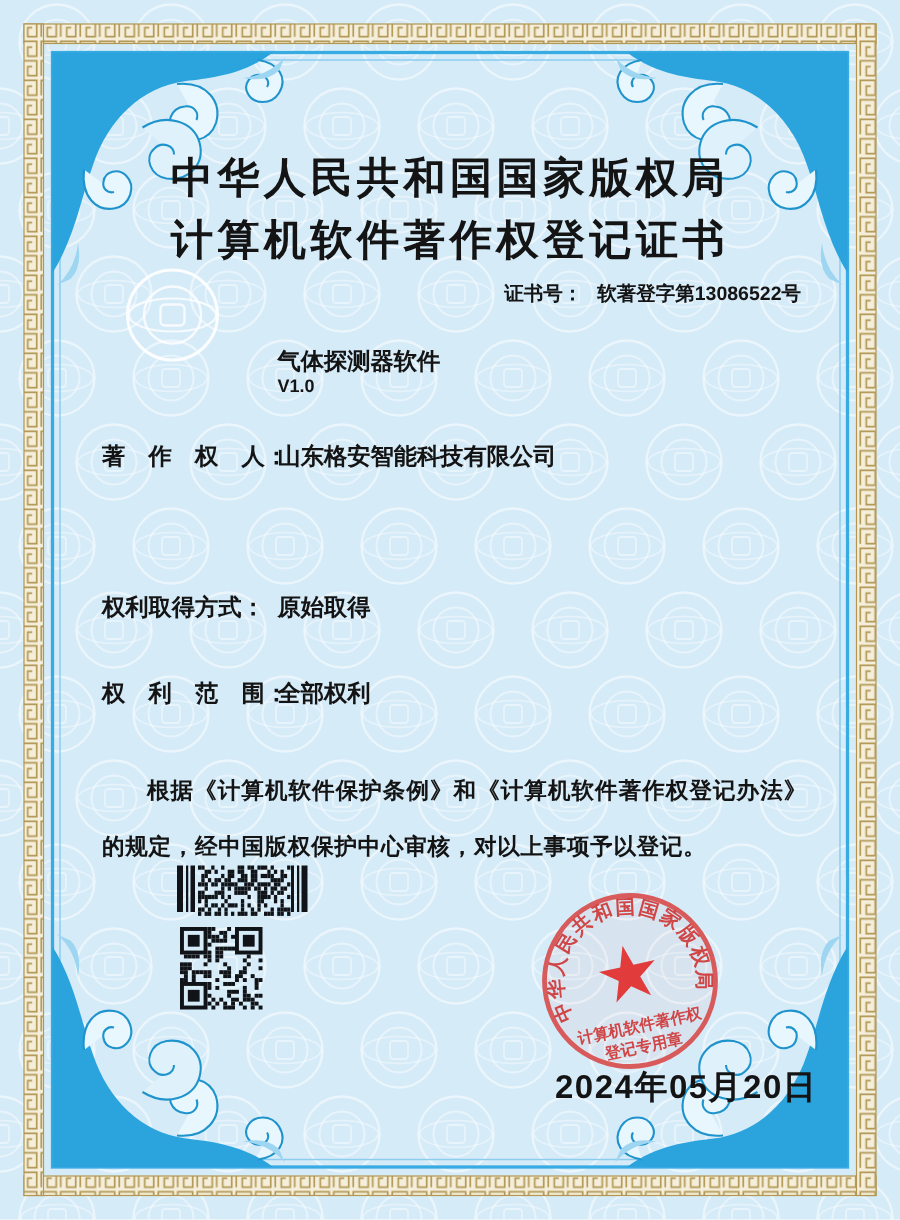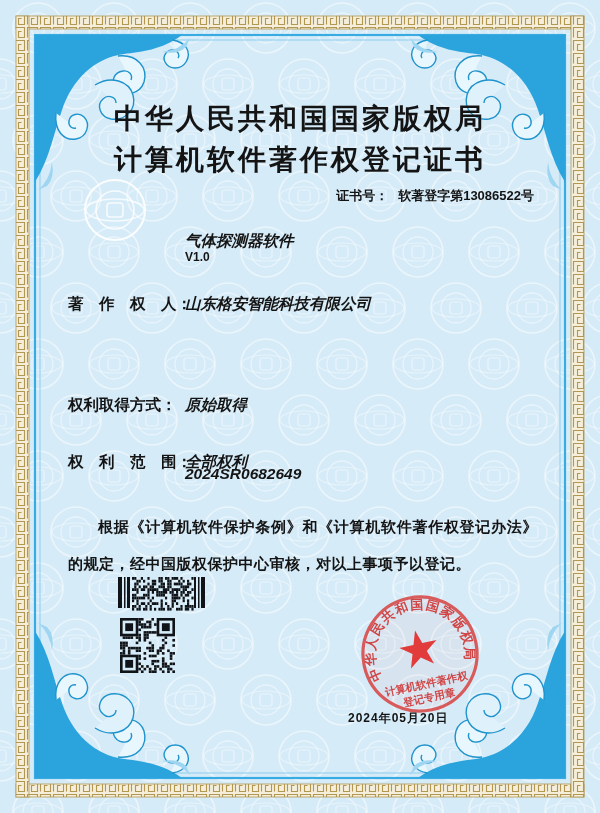--- a/index.html
+++ b/index.html
@@ -8,27 +8,27 @@
     background:#d6ebf8;
     font-family:"Liberation Sans","DejaVu Sans",sans-serif;
     color:#111;
   }
   .layer-svg{position:absolute;left:0;top:0;width:600px;height:813px;}
   .txt{position:absolute;font-weight:bold;color:#141414;}
   .title{left:0;right:0;text-align:center;font-size:28px;letter-spacing:3px;}
   .certno{top:187px;right:66px;font-size:13px;white-space:pre;}
   .row{left:68px;right:56px;font-size:15.5px;white-space:pre;height:20px;}
   .row .lbl{position:absolute;left:0;top:0;}
-  .row .val{position:absolute;left:117px;top:0;font-style:italic;}
+  .row .val{position:absolute;left:117px;top:0;}
   .version{left:185px;top:250px;font-size:12px;}
   .statement{
     left:68px;right:62px;top:510px;font-size:15px;line-height:37px;
     text-indent:2em;text-align:justify;letter-spacing:0.5px;font-family:Liberation Mono, monospace;
   }
-  .date{left:348px;top:710px;font-size:12px;letter-spacing:1px;}
+  .date{left:370px;top:710px;font-size:22px;letter-spacing:1px;}
 </style>
 </head>
 <body>
 
 <div class="page">
 
   <svg class="layer-svg" viewBox="0 0 600 813">
     <defs>
 
       <g id="wmm">
@@ -439,19 +439,18 @@
     <span class="lbl">权利取得方式：</span>
     <span class="val">原始取得</span>
   </div>
 
   <div class="txt row" style="top:452px">
     <span class="lbl">权　利　范　围：</span>
     <span class="val">全部权利</span>
   </div>
 
   <div class="txt row" style="top:465px">
-    <span class="val">2024SR0682649</span>
   </div>
 
   <div class="txt statement">根据《计算机软件保护条例》和《计算机软件著作权登记办法》的规定，经中国版权保护中心审核，对以上事项予以登记。</div>
 
   <div class="txt date">2024年05月20日</div>
 </div>
 
 </body></html>

